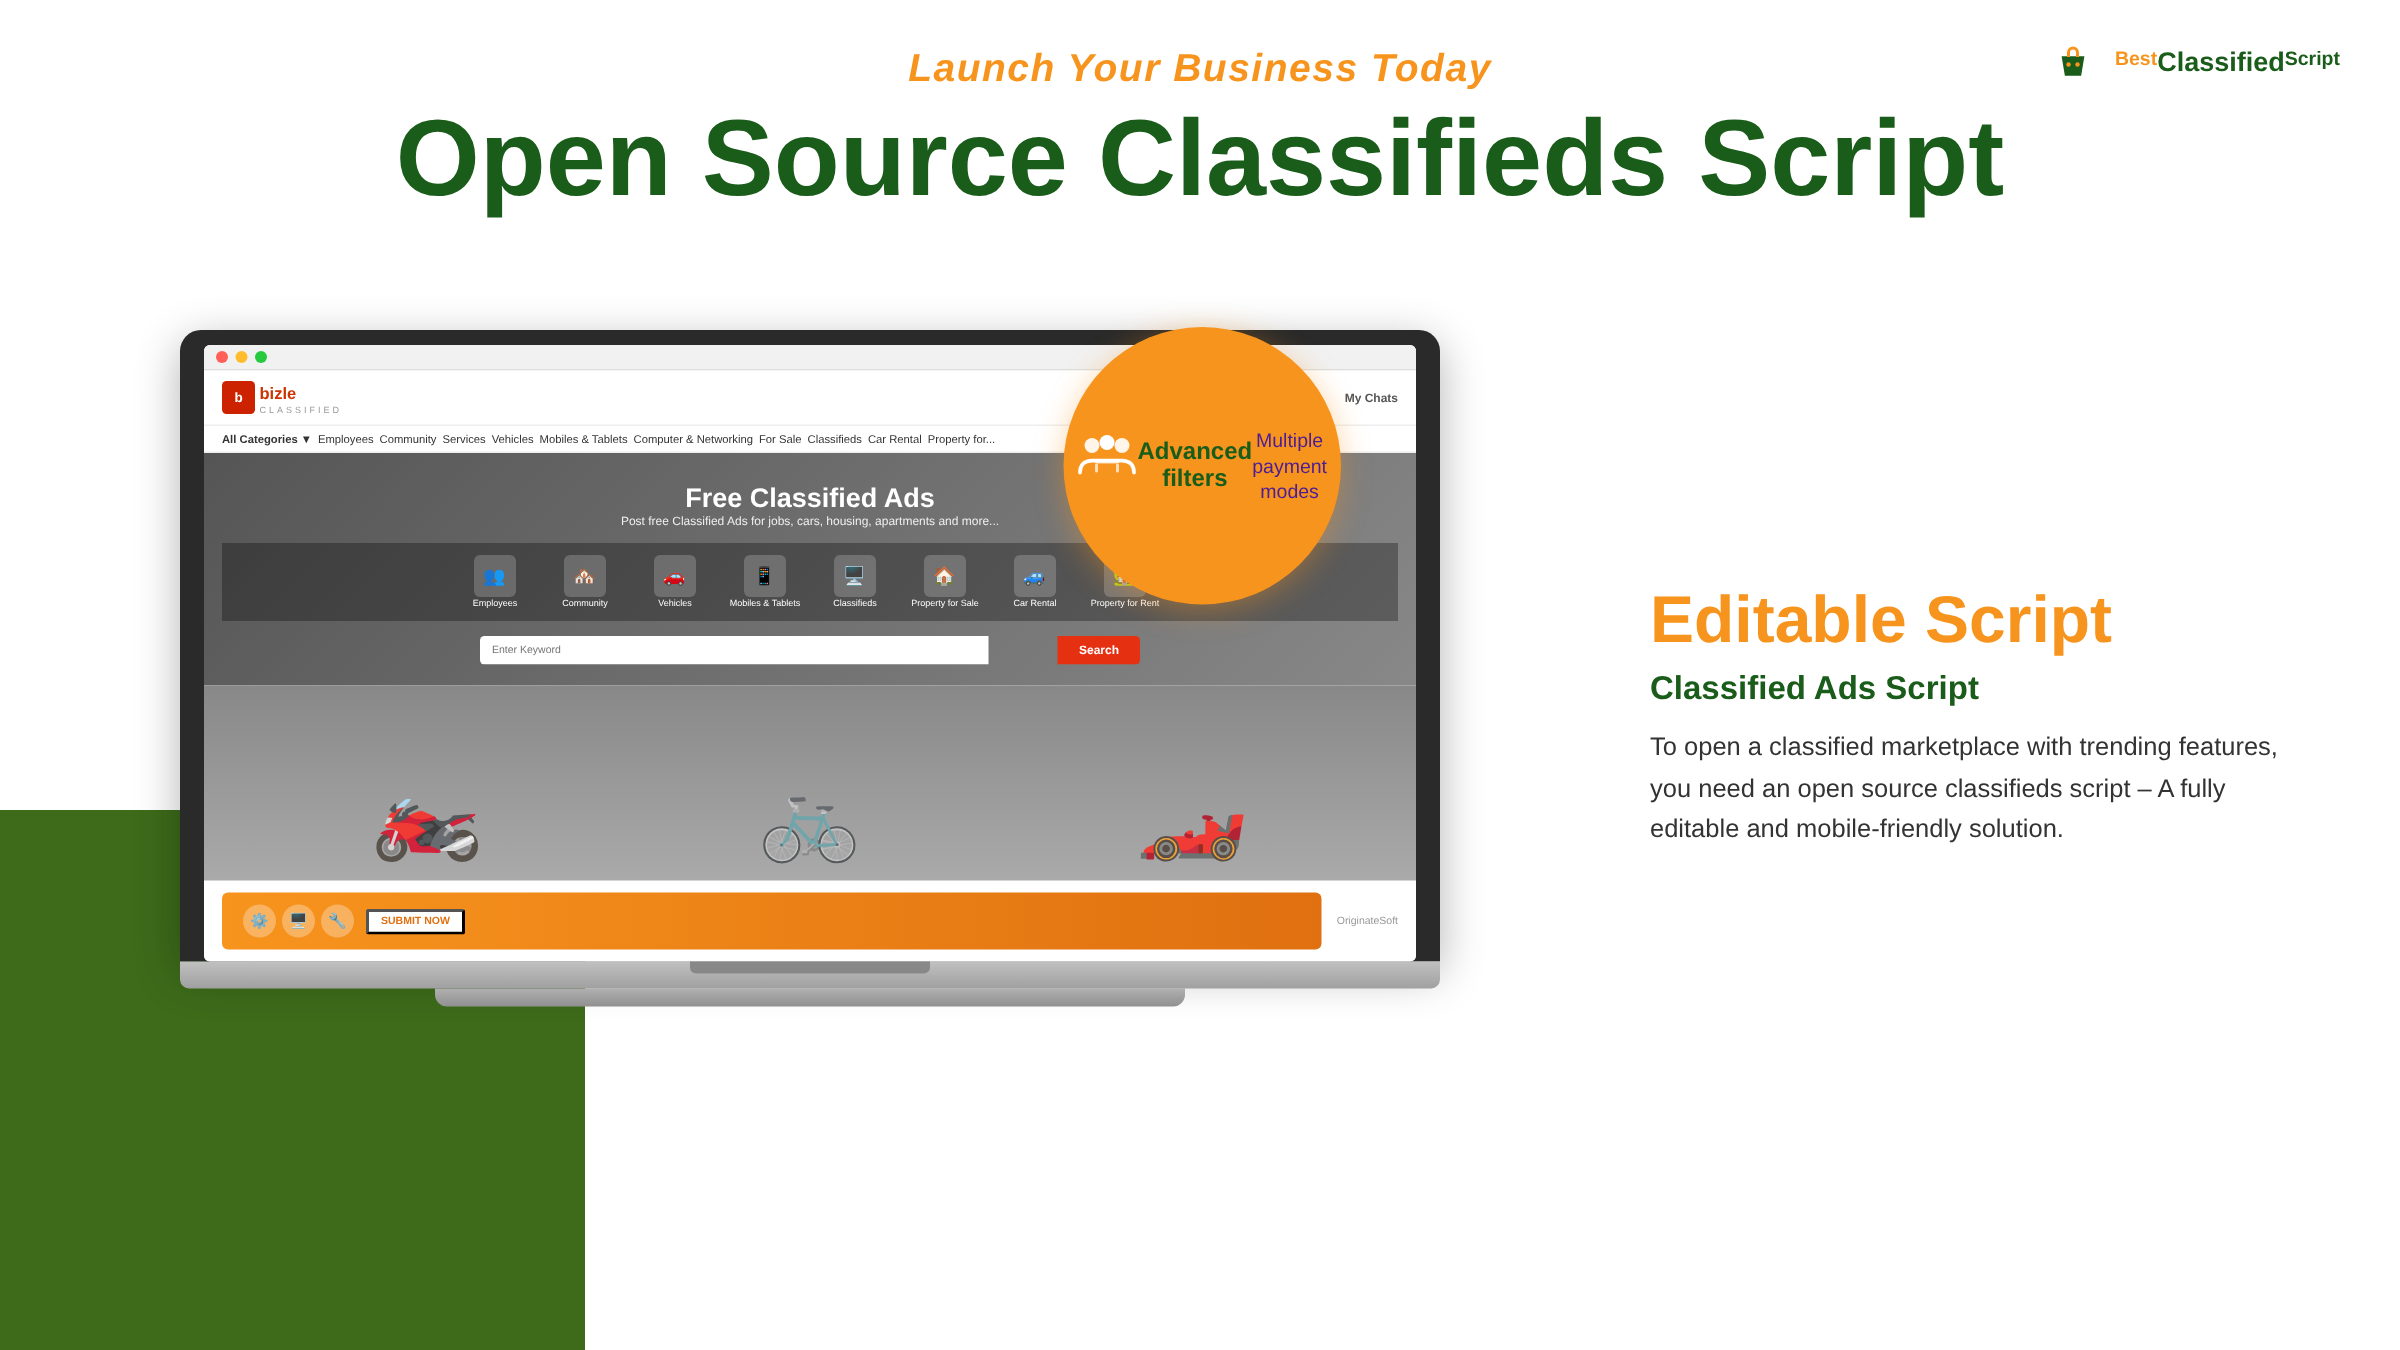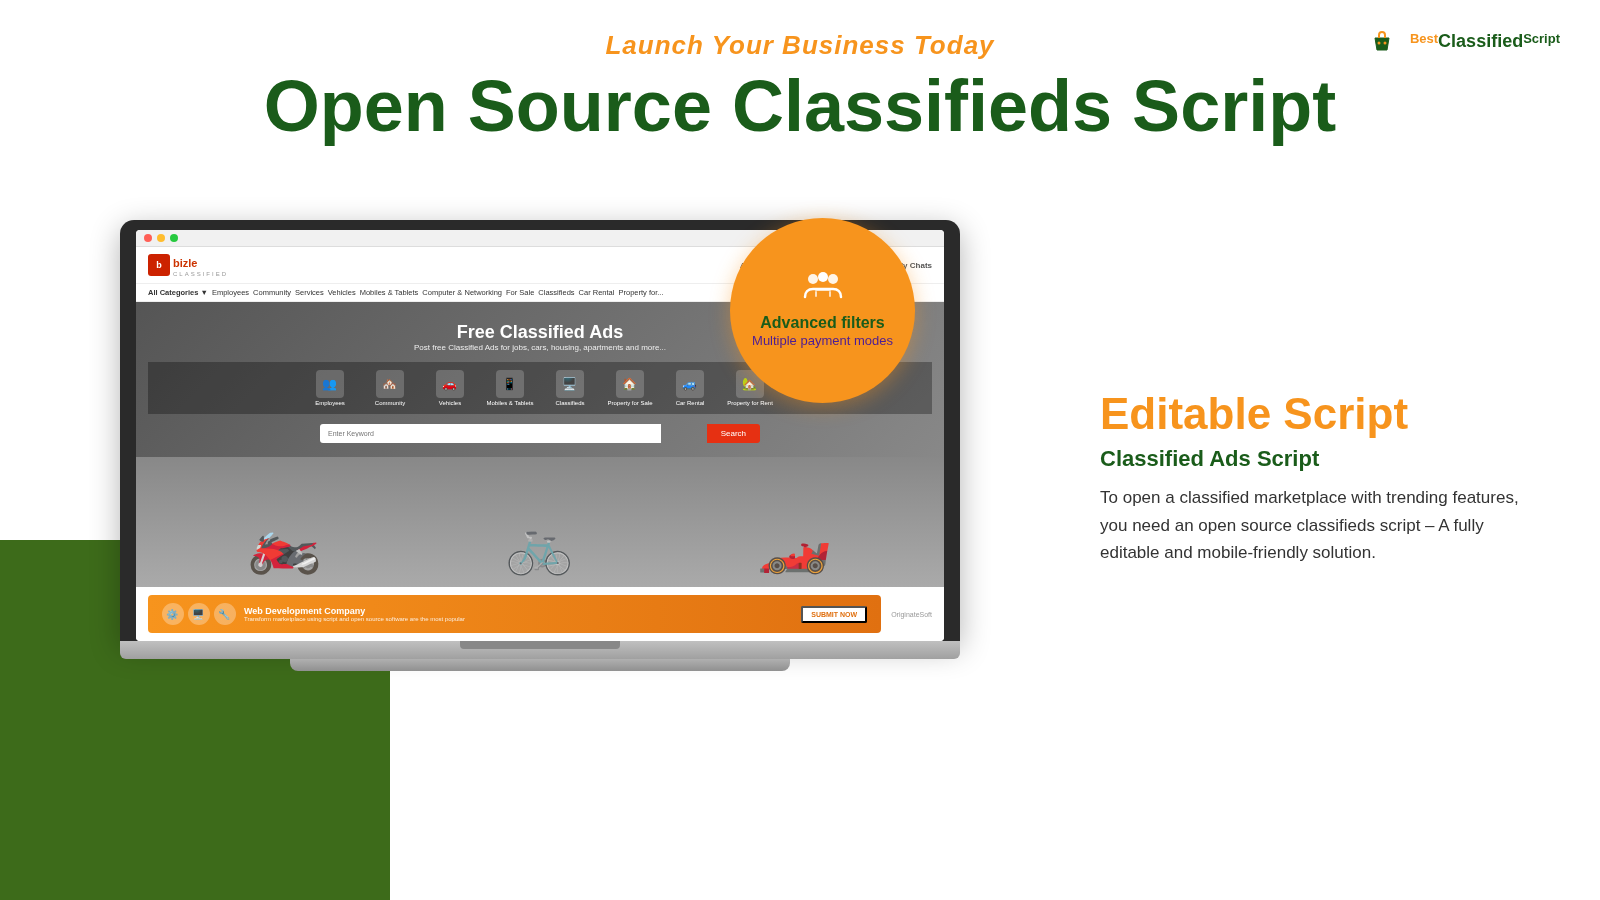--- a/index.html
+++ b/index.html
@@ -223,21 +223,21 @@
       font-size: 7px;
       color: #aaa;
       border: none;
       outline: none;
     }
     .search-btn-mock {
       background: #e63012;
       color: #fff;
       padding: 5px 14px;
       font-size: 8px;
-      font-weight: 400;
+      font-weight: 700;
       border: none;
       cursor: pointer;
       margin-left: 46px;
     }
 
     
     .cars-strip {
       height: 130px;
       background: linear-gradient(to bottom, #888 0%, #aaa 100%);
       position: relative;
@@ -301,28 +301,28 @@
       height: 12px;
       background: linear-gradient(to bottom, #b0b0b0, #909090);
       margin: 0 auto;
       border-radius: 0 0 8px 8px;
     }
 
     
     .badge-circle {
       position: absolute;
       top: 218px;
-      left: 730px;
+      left: 709px;
       width: 185px;
       height: 185px;
       border-radius: 50%;
       background: #f7941d;
       z-index: 10;
       display: flex;
-      flex-direction: column;
+      flex-direction: row;
       align-items: center;
       justify-content: center;
       text-align: center;
       padding: 20px;
       box-shadow: 0 4px 20px rgba(247,148,29,0.4);
     }
     .badge-icon {
       font-size: 28px;
       margin-bottom: 6px;
       color: #fff;
@@ -487,24 +487,20 @@
           </div>
         </div>
 
         <div class="site-bottom-banner">
           <div class="banner-orange">
             <div class="banner-icons">
               <div class="banner-icon">⚙️</div>
               <div class="banner-icon">🖥️</div>
               <div class="banner-icon">🔧</div>
             </div>
-            <div class="banner-text-block">
-              <div class="banner-title">Web Development Company</div>
-              <div class="banner-sub">Transform marketplace using script and open source software are the most popular</div>
-            </div>
             <button class="banner-btn">SUBMIT NOW</button>
           </div>
           <span class="banner-brand">OriginateSoft</span>
         </div>
       </div>
     </div>
     <div class="laptop-base">
       <div class="laptop-hinge"></div>
     </div>
     <div class="laptop-stand"></div>

